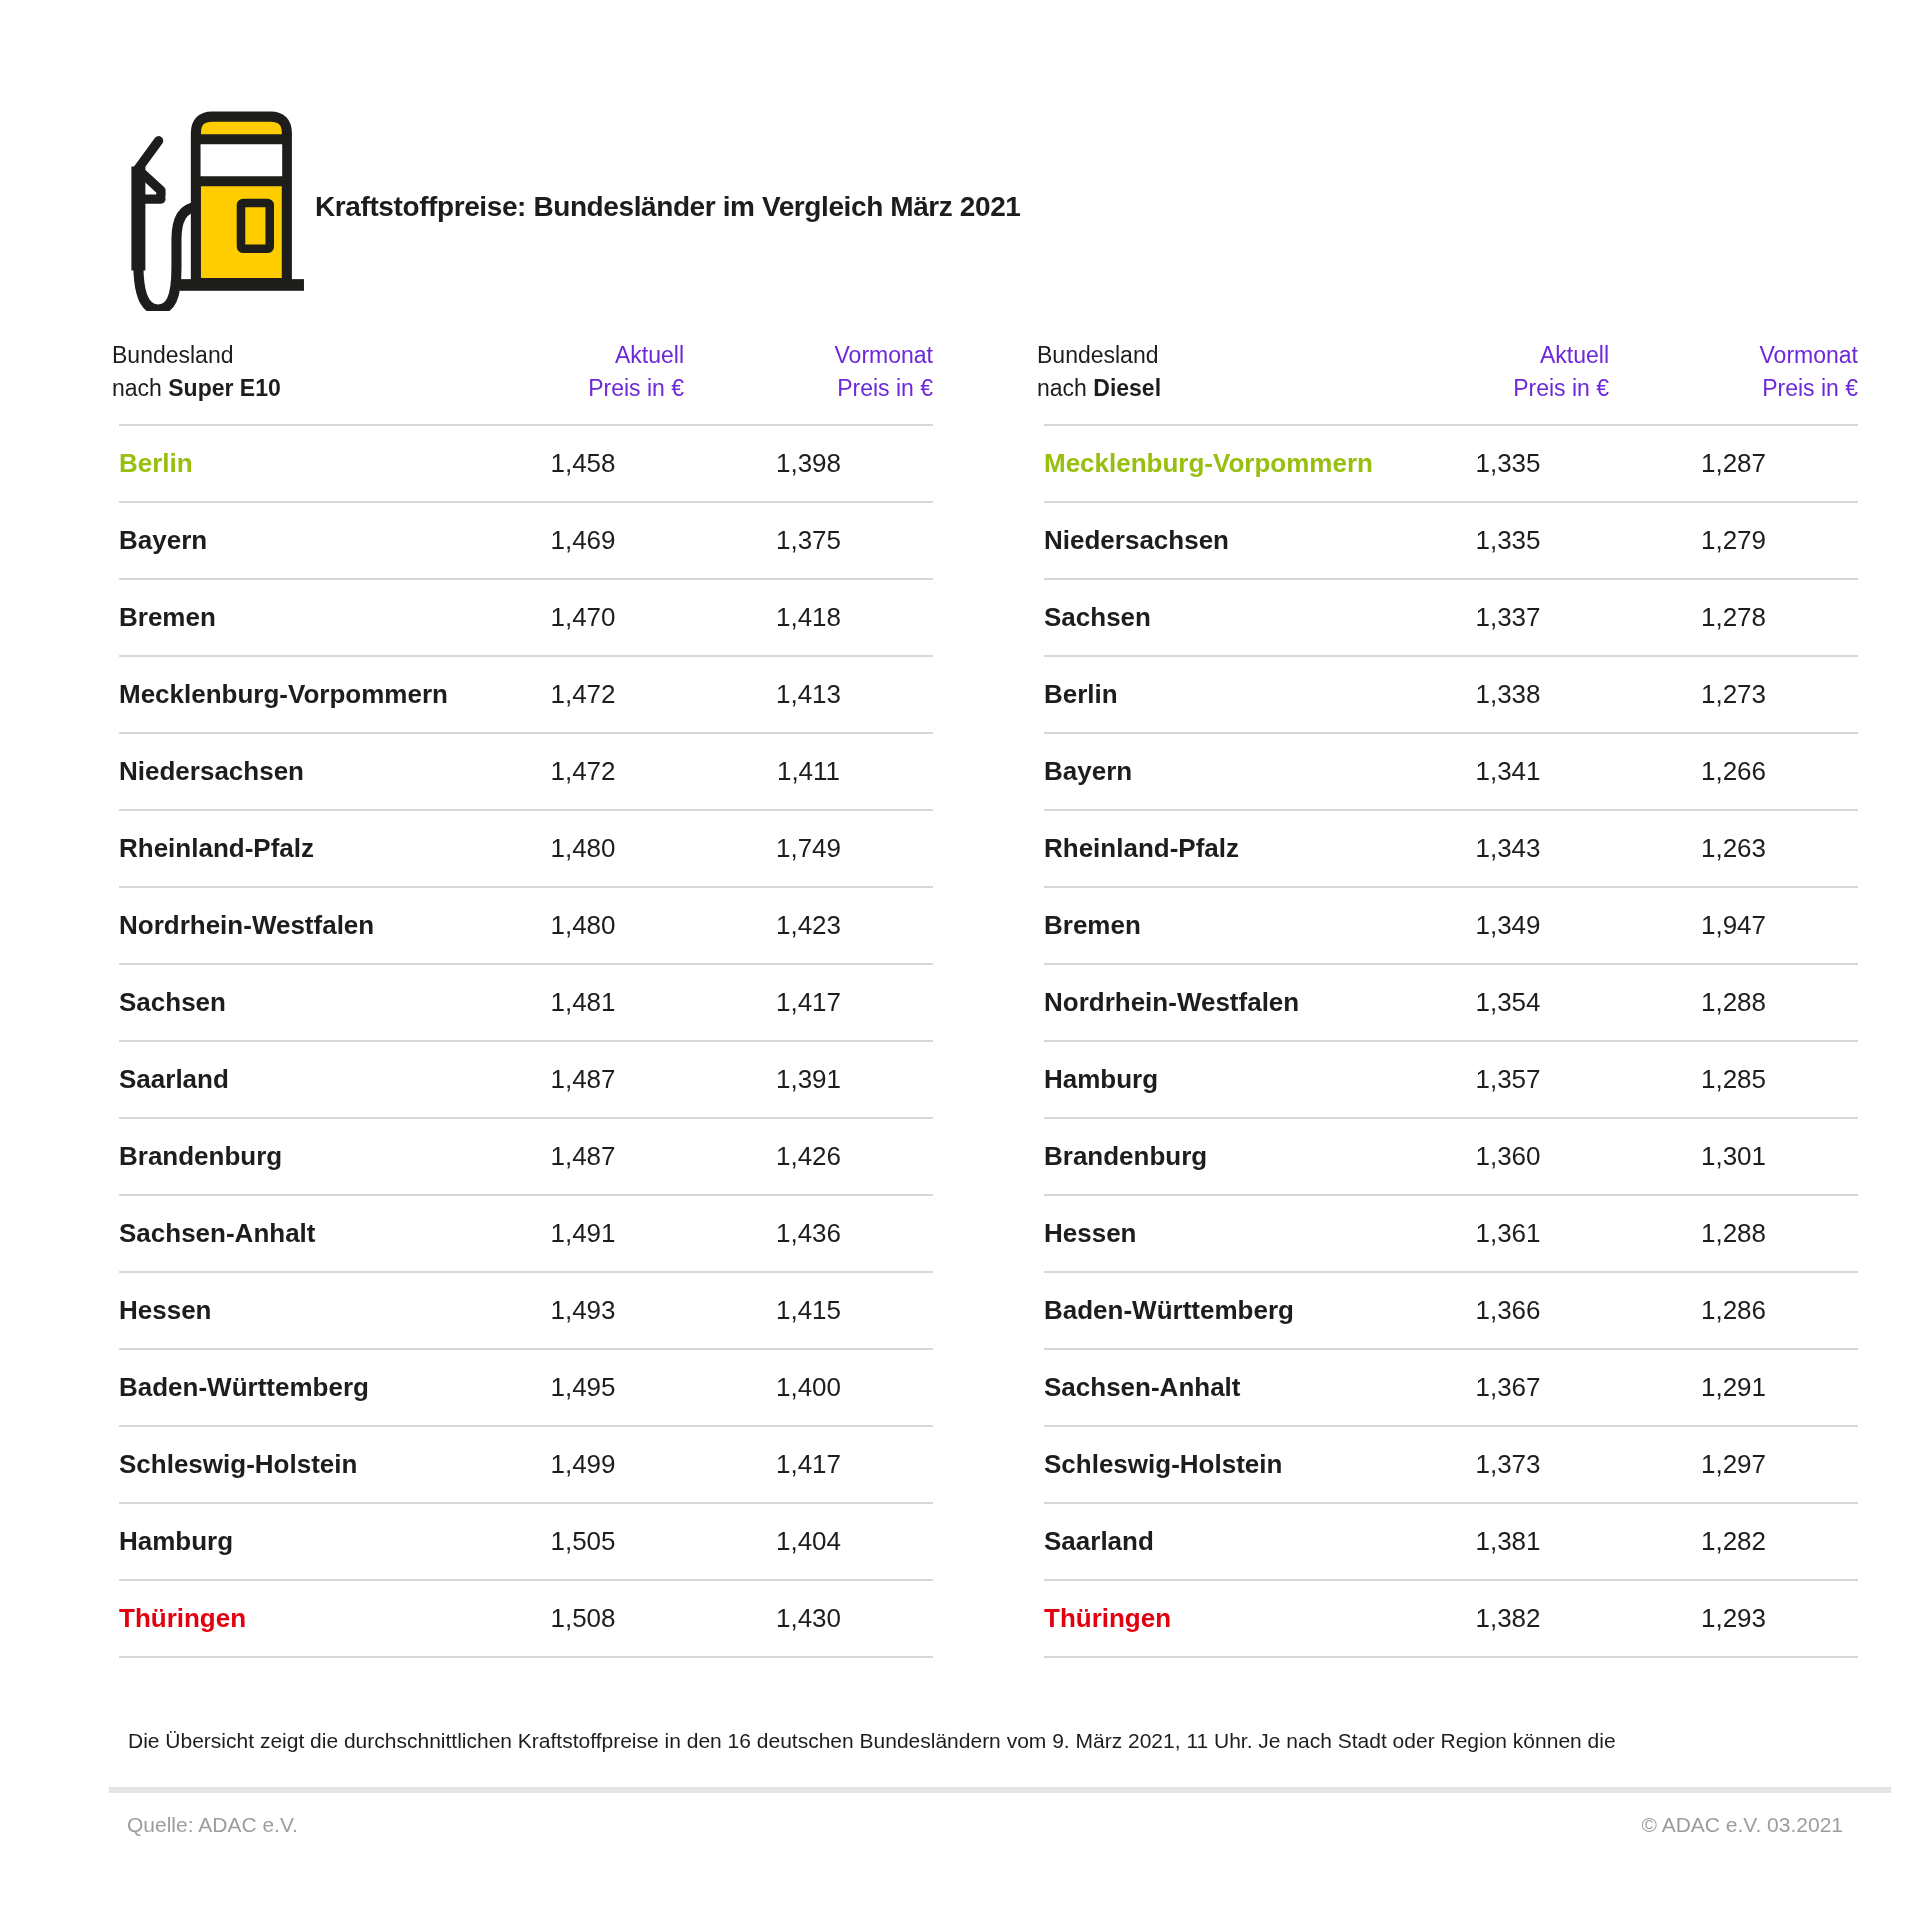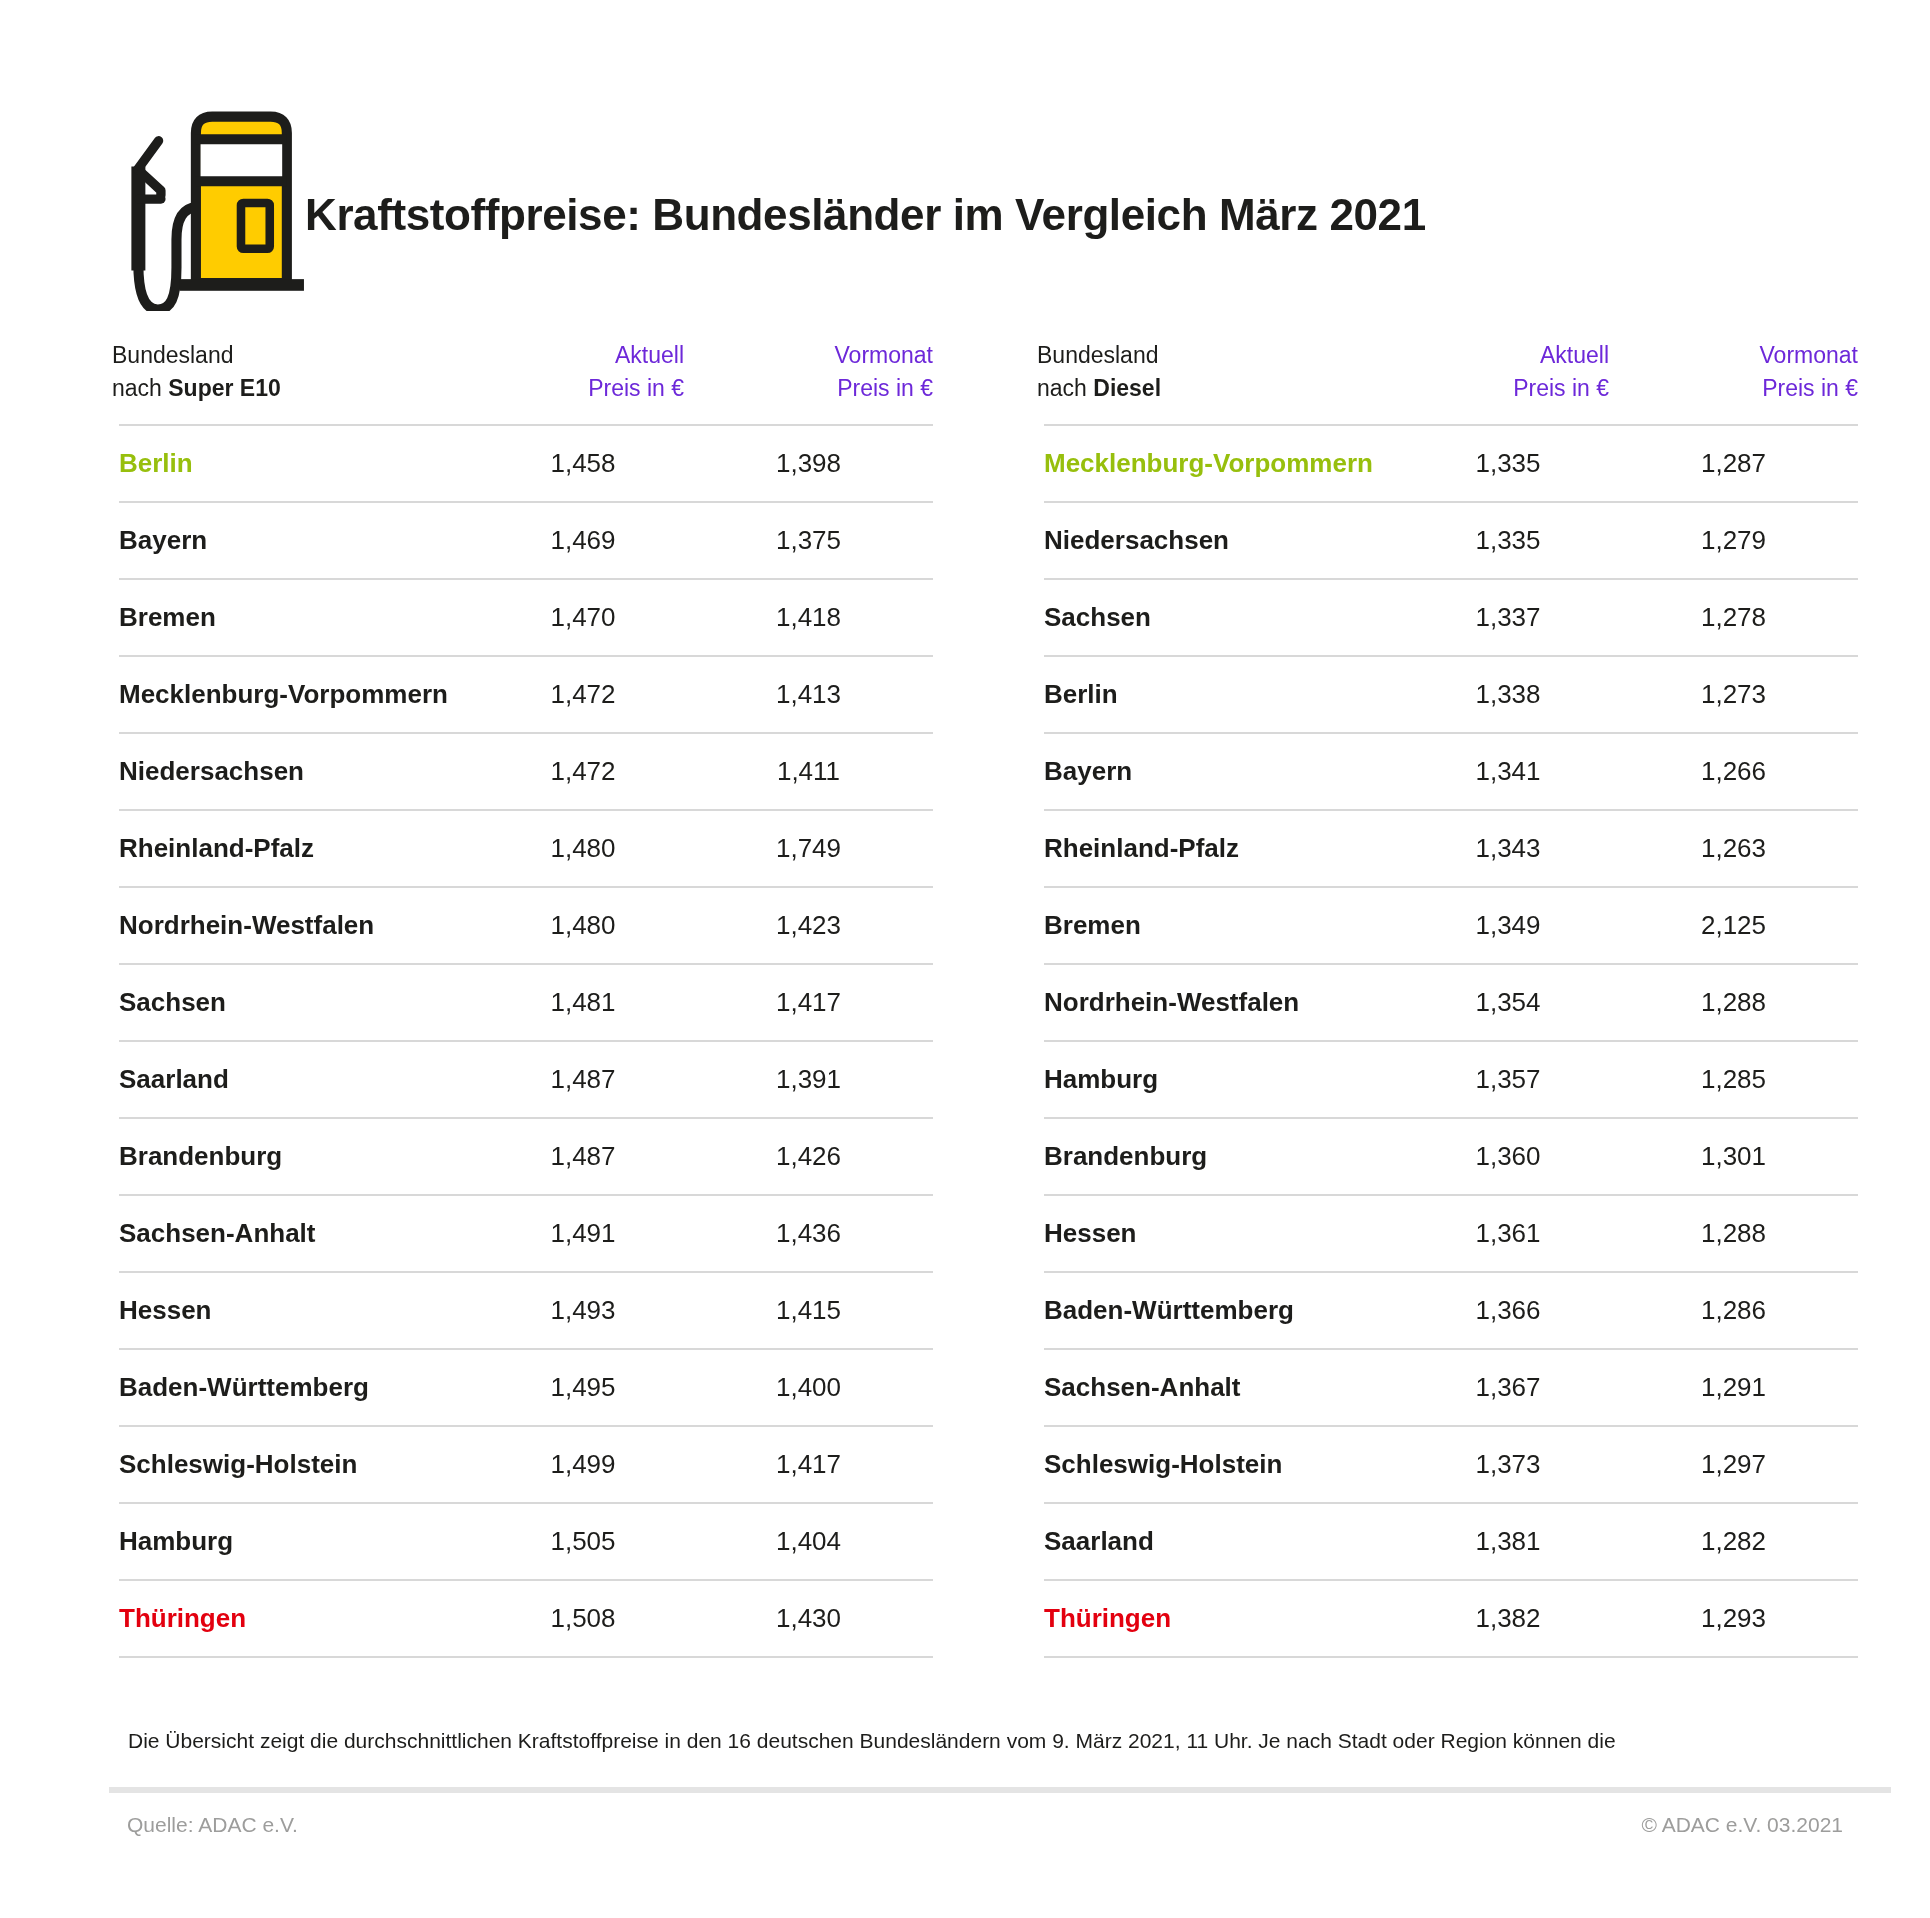--- a/index.html
+++ b/index.html
@@ -5,22 +5,22 @@
   html,body{margin:0;padding:0;}
   body{
     width:1930px;height:1919px;overflow:hidden;background:#ffffff;
     font-family:"Liberation Sans",sans-serif;color:#1D1D1B;
     -webkit-font-smoothing:antialiased;
   }
   
   .header{position:relative;height:311px;}
   .pump-svg{position:absolute;left:125px;top:105px;width:183px;height:206px;}
   .title{
-    position:absolute;left:305px;top:193px;margin:0;
-    font-size:44px;font-weight:700;letter-spacing:-0.4px;line-height:1;white-space:nowrap;
+    position:absolute;left:315px;top:193px;margin:0;
+    font-size:28px;font-weight:700;letter-spacing:-0.4px;line-height:1;white-space:nowrap;
   }
   
   .tables{display:flex;gap:104px;padding:28px 72px 0 112px;}
   .table{flex:1;min-width:0;}
   .thead{display:grid;grid-template-columns:1fr 202px 249px;padding-bottom:18.7px;}
   .name-head{font-size:23px;line-height:1.45;color:#1D1D1B;font-weight:400;}
   .name-head b{font-weight:700;}
   .col-head{font-size:23px;line-height:1.45;color:#6d28d9;text-align:right;font-weight:400;}
   .rows{border-top:2.3px solid #D8D8D8;margin-left:7px;}
   .row{
@@ -230,21 +230,21 @@
 
   <div class="row">
     <div class="cell name">Rheinland-Pfalz</div>
     <div class="cell val aktuell">1,343</div>
     <div class="cell val vormonat">1,263</div>
   </div>
 
   <div class="row">
     <div class="cell name">Bremen</div>
     <div class="cell val aktuell">1,349</div>
-    <div class="cell val vormonat">2,125</div>
+    <div class="cell val vormonat">1,947</div>
   </div>
 
   <div class="row">
     <div class="cell name">Nordrhein-Westfalen</div>
     <div class="cell val aktuell">1,354</div>
     <div class="cell val vormonat">1,288</div>
   </div>
 
   <div class="row">
     <div class="cell name">Hamburg</div>

